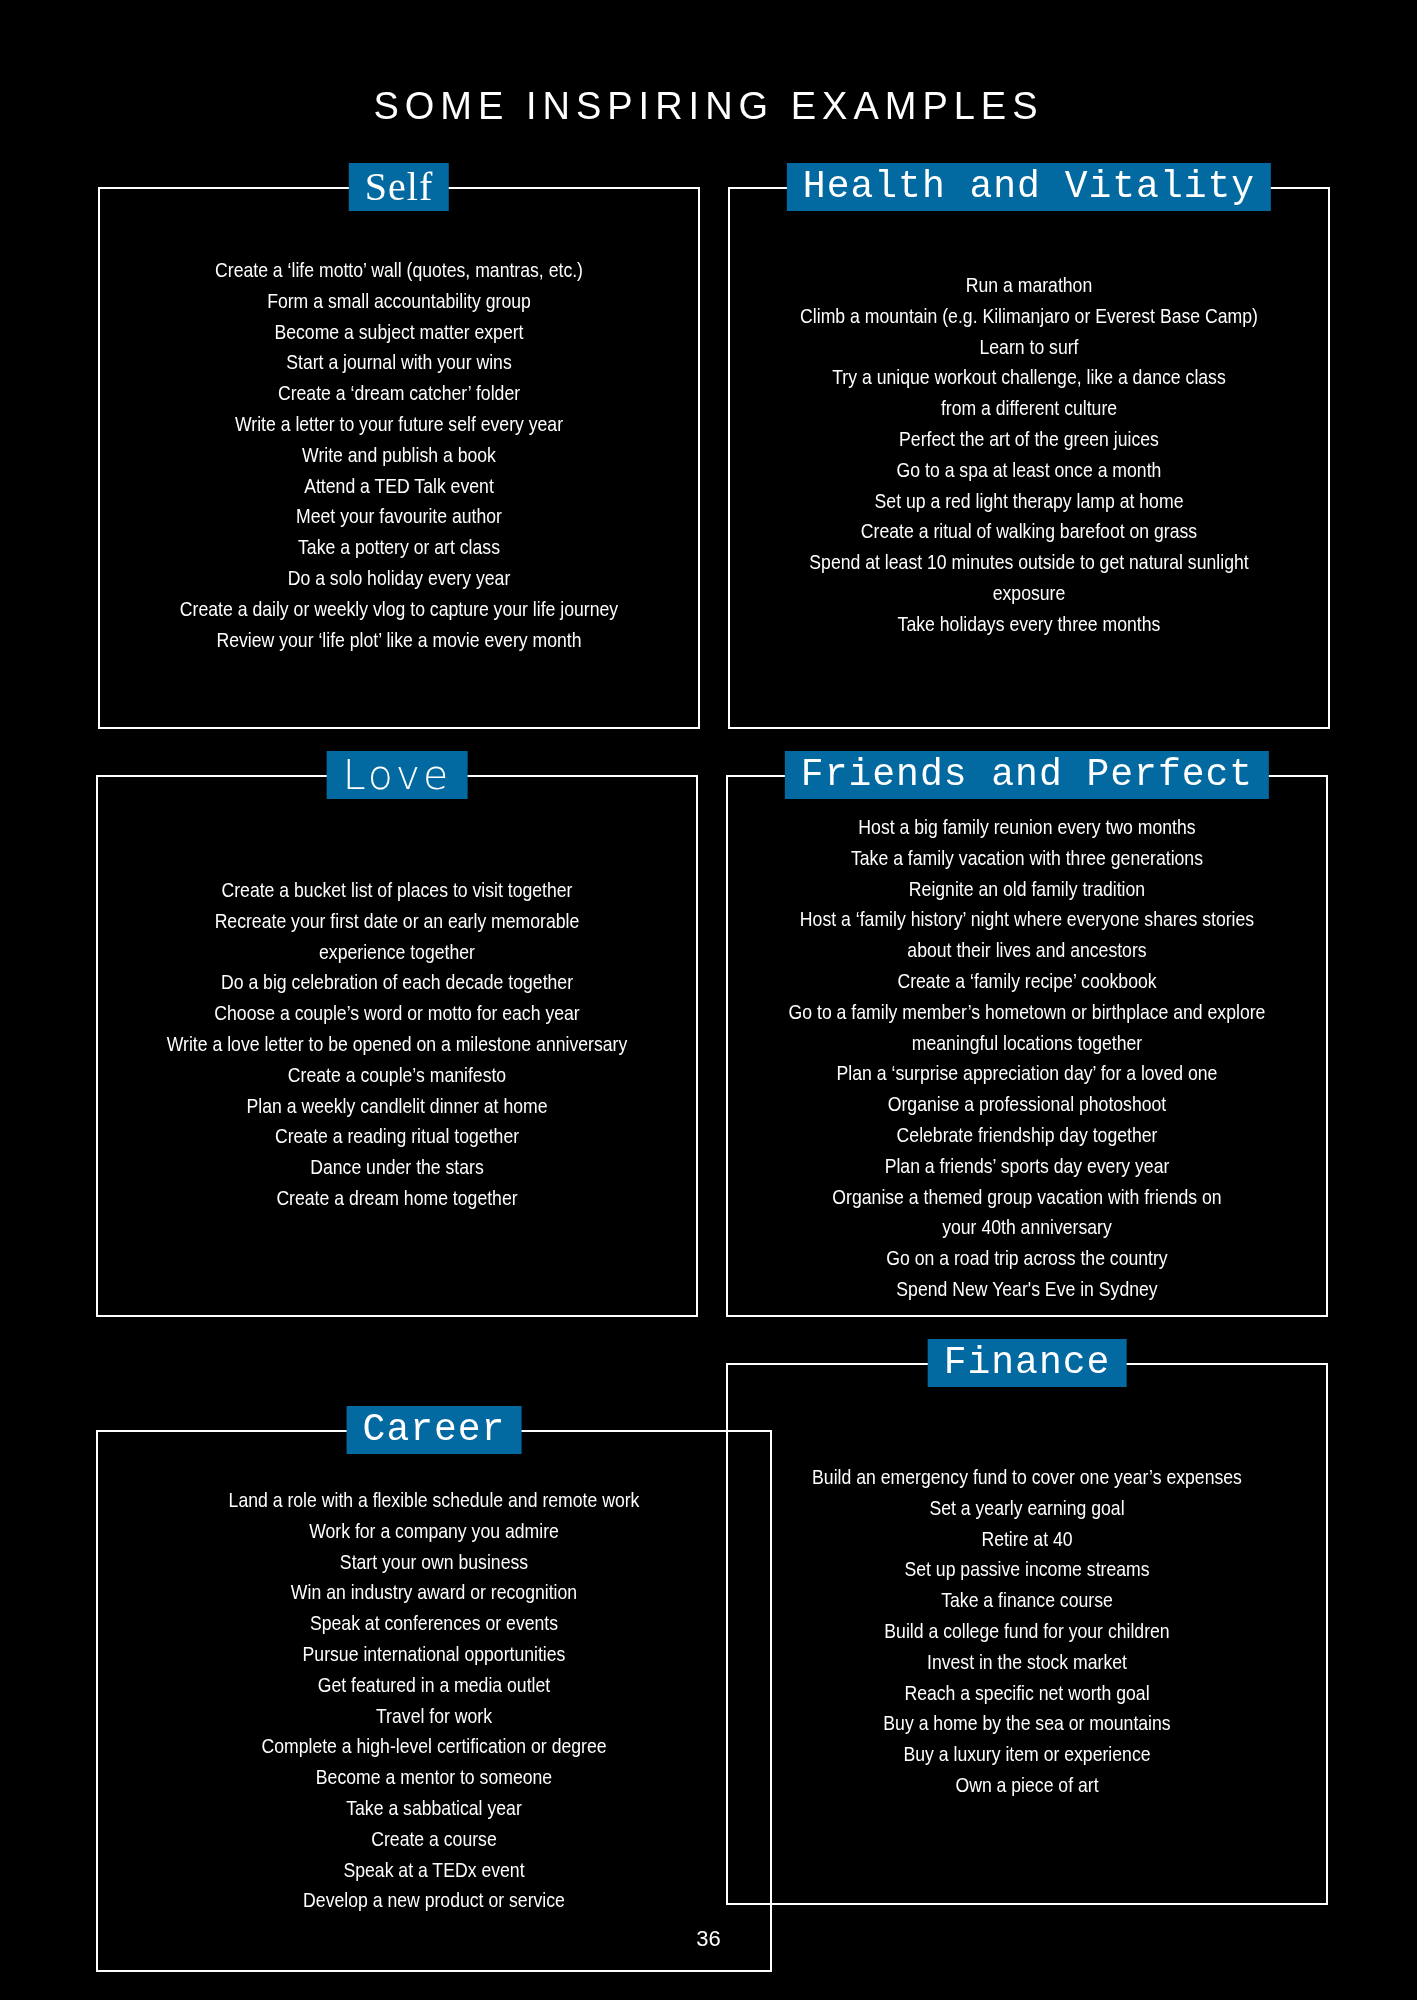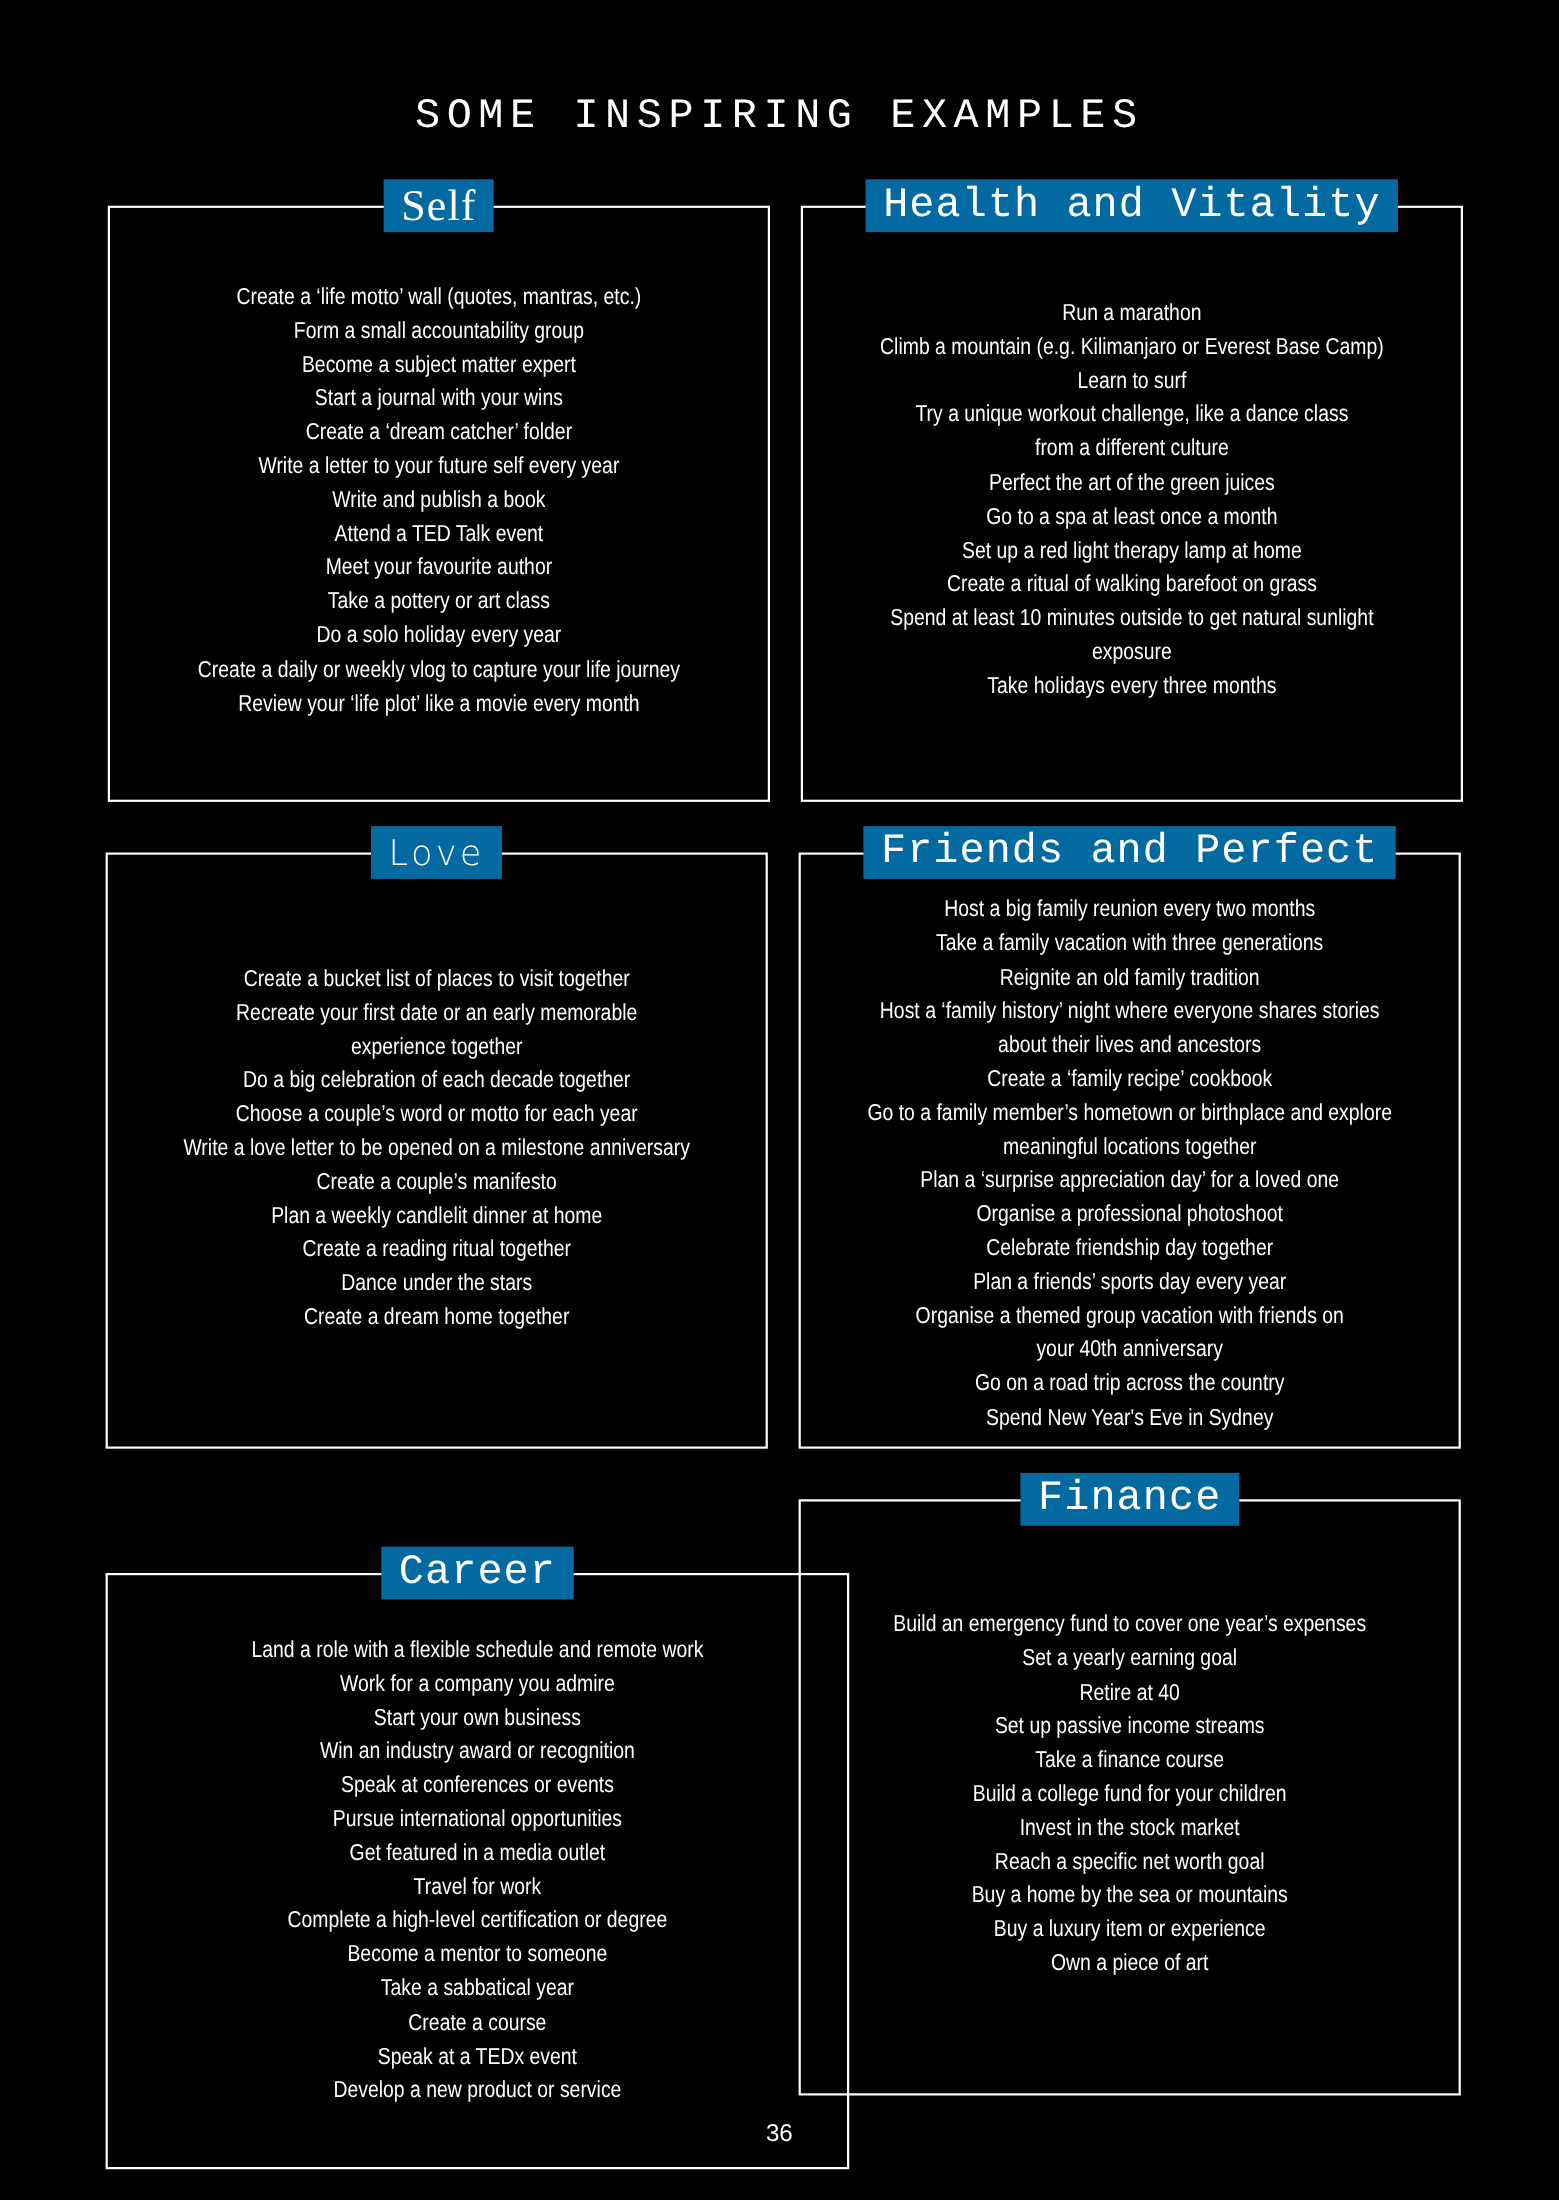--- a/index.html
+++ b/index.html
@@ -14,21 +14,21 @@
       overflow: hidden;
       color: #ffffff;
       font-family: "Liberation Sans", sans-serif;
     }
     .page-title {
       position: absolute;
       left: 0;
       top: 84px;
       width: 1417px;
       text-align: center;
-      font-family: Liberation Mono, monospace;
+      font-family: Liberation Sans, sans-serif;
       font-size: 38px;
       letter-spacing: 6px;
       line-height: 44px;
       color: #ffffff;
     }
     .box {
       position: absolute;
       border: 2px solid #ffffff;
       box-sizing: border-box;
     }
@@ -46,21 +46,21 @@
       height: 48px;
       color: #ffffff;
       letter-spacing: 1px;
     }
     .box-title.serif {
       font-family: "Liberation Serif", "DejaVu Serif", serif;
       font-size: 40px;
     }
     .box-title.sans {
       font-family: "DejaVu Sans", sans-serif;
-      font-size: 32px;
+      font-size: 41px;
       font-weight: 300;
       letter-spacing: 3px;
     }
     .items {
       position: absolute;
       left: 0;
       right: 0;
       margin: 0;
       padding: 0;
       list-style: none;

